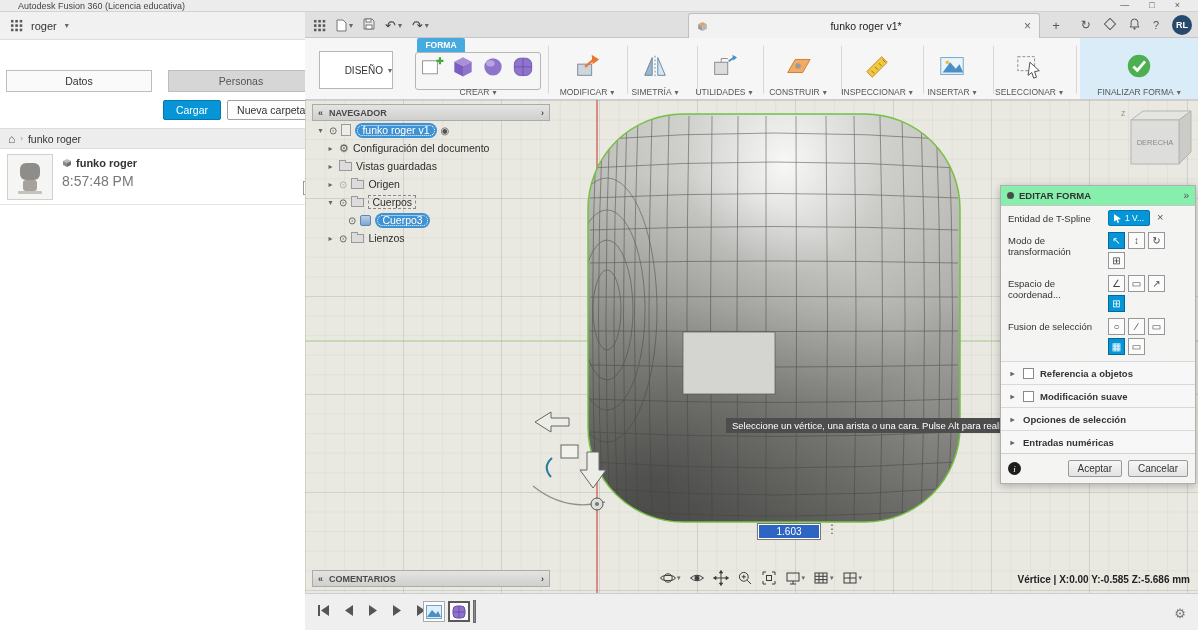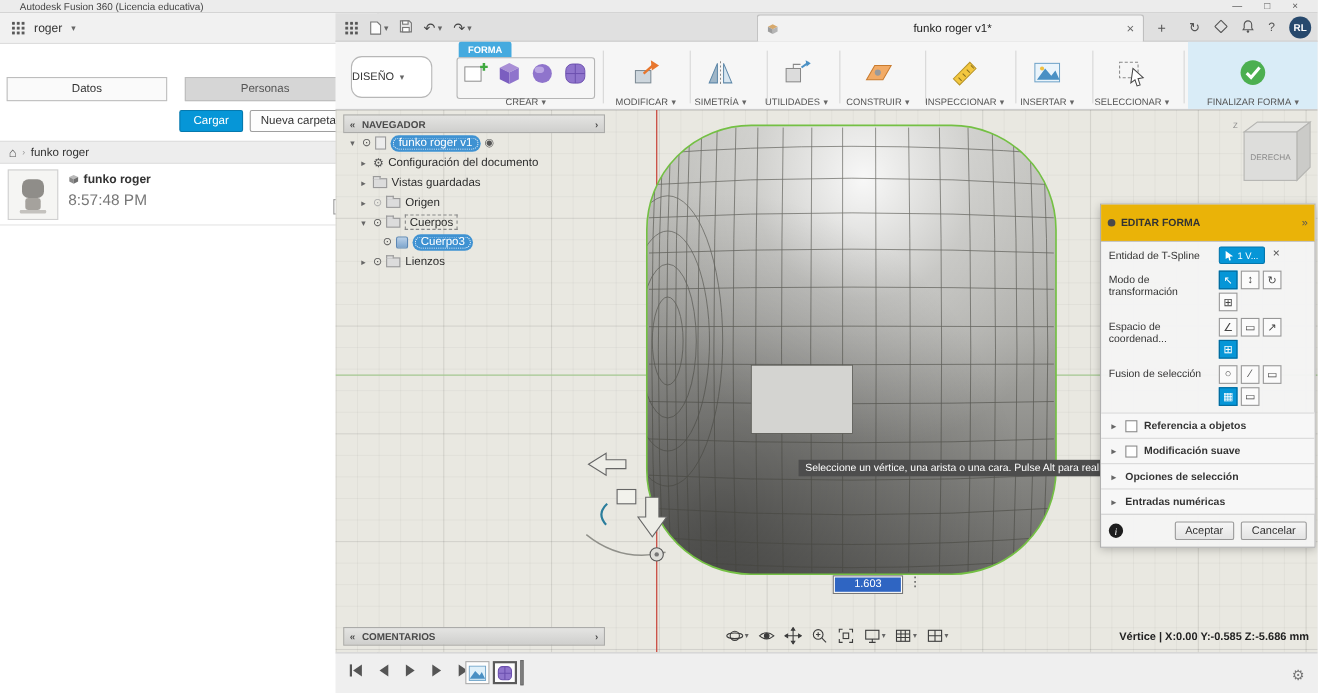--- a/index.html
+++ b/index.html
@@ -37,21 +37,21 @@
 
   .doctabs { position:absolute; left:0; top:0; width:893px; height:26px; background:#e0e0e0; border-bottom:1px solid #c6c6c6; }
   .dt-icons { position:absolute; left:8px; top:0; height:26px; display:flex; align-items:center; gap:10px; color:#444; font-size:13px; }
   .doc-tab { position:absolute; left:383px; top:1px; width:352px; height:25px; background:#f2f2f2; border:1px solid #bfbfbf; border-bottom:none; border-radius:3px 3px 0 0; display:flex; align-items:center; gap:7px; padding:0 8px; font-size:10.5px; }
   .doc-tab .title { flex:1; text-align:center; color:#222; }
   .tab-plus { position:absolute; left:742px; top:4px; width:18px; height:18px; display:flex; align-items:center; justify-content:center; font-size:13px; color:#555; }
   .dt-right { position:absolute; right:6px; top:0; height:26px; display:flex; align-items:center; gap:13px; color:#555; font-size:12px; }
   .avatar { width:20px; height:20px; border-radius:50%; background:#27496d; color:#fff; font-size:9px; display:flex; align-items:center; justify-content:center; font-weight:bold; }
 
   .toolbar { position:absolute; left:0; top:26px; width:893px; height:62px; background:#f6f6f6; border-bottom:1px solid #cdcdcd; }
-  .ws-btn { position:absolute; left:14px; top:13px; width:74px; height:38px; background:#fff; border:1px solid #b7b7b7; border-radius:10px; display:flex; align-items:center; justify-content:flex-start; gap:5px; font-size:10px; color:#333; }
+  .ws-btn { position:absolute; left:14px; top:13px; width:74px; height:38px; background:#fff; border:1px solid #b7b7b7; border-radius:0; display:flex; align-items:center; justify-content:flex-end; gap:5px; font-size:10px; color:#333; }
   .ctx-tab { position:absolute; left:112px; top:0; width:48px; height:14px; background:#45aadf; color:#fff; font-size:8.5px; font-weight:bold; display:flex; align-items:center; justify-content:center; border-radius:2px 2px 0 0; }
   .create-outline { position:absolute; left:110px; top:14px; width:126px; height:38px; border:1px solid #b5b5b5; border-radius:3px; }
   .tgroup { position:absolute; top:13px; text-align:center; }
   .tgroup .icons-row { display:flex; justify-content:center; gap:4px; height:34px; align-items:center; }
   .tgroup .glabel { font-size:8.5px; color:#555; margin-top:2px; display:flex; justify-content:center; gap:3px; align-items:center; white-space:nowrap; }
   .tsep { position:absolute; top:8px; width:1px; height:48px; background:#d8d8d8; }
   .fin-bg { position:absolute; left:775px; top:0; width:118px; height:61px; background:#d9ecf7; }
 
   
   .viewport { position:absolute; left:0; top:88px; width:893px; height:493px;
@@ -77,21 +77,21 @@
   .ic-body { width:11px; height:11px; border:1px solid #5b87b5; background:linear-gradient(#b9d0e8,#7fa6cd); border-radius:2px; }
   .nav-sel { background:#3f92d2; color:#fff; padding:0 7px; height:15px; line-height:15px; border-radius:8px; outline:1px dotted #fff; outline-offset:-3px; }
   .nav-dashed { border:1px dashed #888; padding:0 3px; }
   .ic-radio { font-size:10px; color:#555; }
 
   .comments-bar { position:absolute; left:7px; top:470px; width:238px; }
 
   .viewcube { position:absolute; left:812px; top:6px; width:80px; height:66px; }
 
   .ef-dialog { position:absolute; left:695px; top:85px; width:196px; background:rgba(244,244,244,0.97); border:1px solid #b0b0b0; box-shadow:0 2px 8px rgba(0,0,0,0.25); }
-  .ef-header { height:34px; background:#eab308; border-bottom:1px solid #c6c6c6; display:flex; align-items:center; gap:5px; padding:0 6px; }
+  .ef-header { height:20px; background:#86efac; border-bottom:1px solid #c6c6c6; display:flex; align-items:center; gap:5px; padding:0 6px; }
   .ef-dot { width:7px; height:7px; border-radius:50%; background:#4a4a4a; }
   .ef-title { font-size:9.5px; font-weight:bold; color:#333; flex:1; }
   .ef-exp { font-size:10px; color:#555; }
   .ef-row { display:flex; align-items:flex-start; padding:4px 7px 2px 7px; }
   .ef-label { font-size:9.5px; color:#333; width:100px; padding-top:3px; }
   .ef-chip { background:#0696d7; border:1px solid #0477ad; border-radius:2px; height:16px; display:flex; align-items:center; gap:3px; padding:0 5px; color:#fff; font-size:8.5px; }
   .ef-x { margin-left:7px; font-size:11px; color:#555; padding-top:1px; }
   .tool-wrap { display:flex; flex-wrap:wrap; gap:3px; width:63px; }
   .tbox { width:17px; height:17px; border:1px solid #979797; background:#fbfbfb; display:flex; align-items:center; justify-content:center; font-size:10px; color:#444; }
   .tbox.sel { background:#0696d7; border-color:#03689a; color:#fff; }

